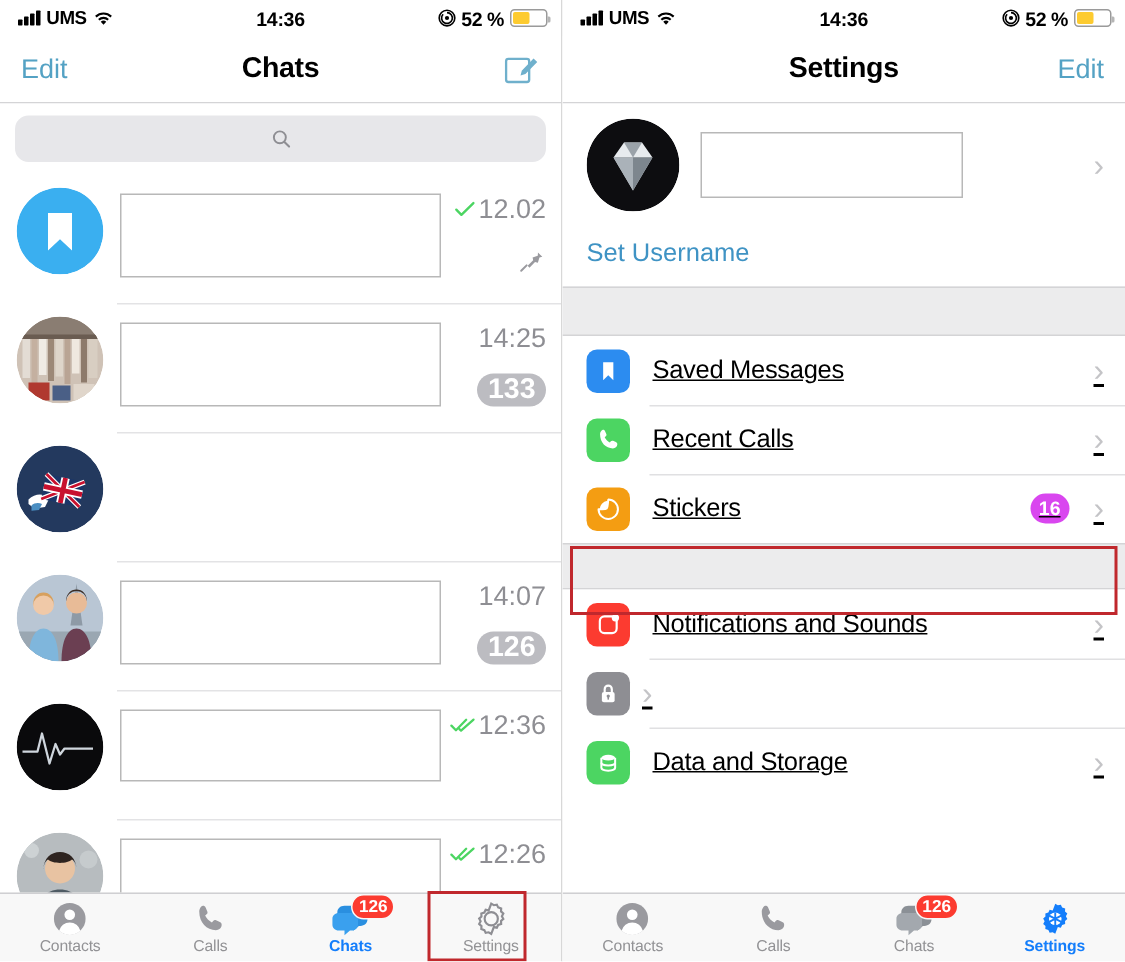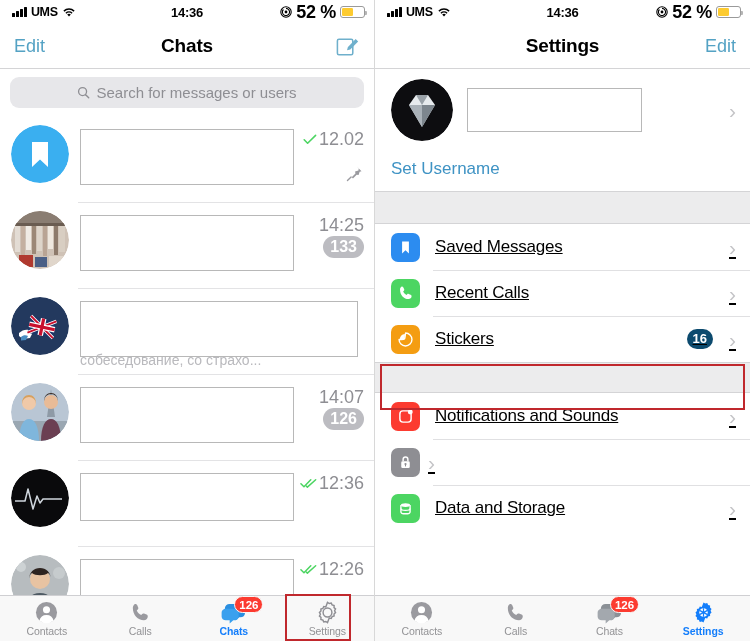--- a/index.html
+++ b/index.html
@@ -27,21 +27,21 @@
   .bars i { width:2.6px; background:#000; border-radius:0.5px; display:block; }
   .bars i:nth-child(1){height:4px;} .bars i:nth-child(2){height:6px;}
   .bars i:nth-child(3){height:8px;} .bars i:nth-child(4){height:10px;}
   .wifi { width:14px; height:11px; position:relative; }
   .wifi svg { display:block; }
   .lockrot { width:12px; height:12px; }
   .batt { width:25px; height:12px; border:1.2px solid #9a9a9a; border-radius:3px; position:relative; padding:1.3px; }
   .batt:after { content:""; position:absolute; right:-3.4px; top:3.6px; width:2px; height:4.2px;
                 background:#b5b5b5; border-radius:0 1px 1px 0; }
   .batt span { display:block; height:100%; background:#fdcb30; border-radius:1.3px; }
-  .battpct { font-size:18px; font-weight:bold; letter-spacing:-0.3px; }
+  .battpct { font-size:13px; font-weight:bold; letter-spacing:-0.3px; }
 
   
   .navbar {
     height:44px; display:flex; align-items:center; justify-content:center;
     position:relative; background:#fff;
   }
   .navbar .title { font-size:19px; font-weight:bold; color:#000; letter-spacing:-0.2px; }
   .nav-left { position:absolute; left:14px; font-size:18px; color:#54a2c4; }
   .nav-right { position:absolute; right:14px; font-size:18px; color:#54a2c4; display:flex; align-items:center; }
   .hairline { height:1px; background:#d4d4d6; }
@@ -65,41 +65,41 @@
   .avatar svg { display:block; width:100%; height:100%; }
   .chatmid { flex:1; padding:6px 6px 0 11px; position:relative; min-width:0; }
   .redact { border:1.5px solid #b8b8b8; background:#fff; height:56px; }
   .subtext { position:absolute; left:11px; right:4px; bottom:-11px; font-size:14px; color:#b9b9bd;
              white-space:nowrap; overflow:hidden; text-overflow:ellipsis; }
   .chatright { width:64px; flex:none; text-align:right; padding-top:6px; }
   .timerow { display:flex; align-items:center; justify-content:flex-end; gap:2px; font-size:18px; color:#8e8e93; }
   .ticks { display:inline-block; }
   .badge {
     display:inline-block; min-width:27px; height:22px; line-height:22px;
-    border-radius:11px; background:#bcbcc1; color:#fff; font-size:16px;
-    font-weight:bold; padding:0 7px; text-align:center;
+    border-radius:11px; background:#bcbcc1; color:#fff; font-size:19px;
+    font-weight:bold; padding:0 7px; margin-top:13px; text-align:center;
   }
   .pin { margin-top:14px; display:flex; justify-content:flex-end; }
 
   
   .profile { display:flex; align-items:center; padding:10px 14px 12px 16px; background:#fff; position:relative; }
   .profile .pavatar { width:62px; height:62px; border-radius:50%; overflow:hidden; flex:none; }
   .profile .pname { flex:1; margin-left:14px; }
   .pname .redact2 { border:1.5px solid #b8b8b8; background:#fff; height:44px; width:100%; max-width:175px; }
   .chev { color:#c4c4c7; font-size:21px; font-weight:300; line-height:1; margin-left:8px; }
   .username-row { padding:6px 16px 12px; background:#fff; }
   .username-row span { color:#3f93c4; font-size:17px; }
   .gap { height:33px; background:#ececed; border-top:1px solid #d4d4d6; border-bottom:1px solid #d4d4d6; }
   .gap.small { height:31px; }
   .setrow { display:flex; align-items:center; height:46px; padding:0 14px 0 16px; background:#fff; position:relative;text-decoration:underline; }
   .setrow + .setrow:before { content:""; position:absolute; left:58px; right:0; top:0; height:1px; background:#e0e0e2; }
   .sicon { width:29px; height:29px; border-radius:7px; flex:none; display:flex; align-items:center; justify-content:center; }
   .sicon svg { display:block; }
   .slabel { flex:1; margin-left:15px; font-size:17px; color:#000; letter-spacing:-0.2px; }
-  .bluebadge { background:#0c4a6e; color:#fff; border-radius:11px; min-width:26px; height:20px; line-height:20px;
+  .bluebadge { background:#d946ef; color:#fff; border-radius:11px; min-width:26px; height:20px; line-height:20px;
                font-size:13px; font-weight:bold; text-align:center; padding:0 6px; margin-right:8px; }
   .highlight-box { position:absolute; border:2.5px solid #c0282d; pointer-events:none; z-index:5; }
 
   
   .tabbar {
     position:absolute; left:0; right:0; bottom:0; height:46px;
     background:#f8f8f8; border-top:1px solid #cfcfd2;
     display:flex; align-items:center;
   }
   .tab { flex:1; display:flex; flex-direction:column; align-items:center; justify-content:center;
@@ -164,21 +164,20 @@
       </div>
     </div>
     <div class="hairline"></div>
 
     <div class="searchwrap">
       <div class="searchbar">
         <svg viewBox="0 0 14 14" width="13" height="13">
             <circle cx="6" cy="6" r="4.3" fill="none" stroke="#8e8e93" stroke-width="1.4"></circle>
             <line x1="9.3" y1="9.3" x2="12.6" y2="12.6" stroke="#8e8e93" stroke-width="1.5" stroke-linecap="round"></line>
           </svg>
-        <span>Search for messages or users</span>
       </div>
     </div>
 
     <div class="chatlist">
 
       <div class="chatrow">
         <div class="avatar">
           <svg viewBox="0 0 58 58">
               <circle cx="29" cy="29" r="29" fill="#3aaff0"></circle>
               <path d="M21 17h16v25l-8-7.5-8 7.5z" fill="#fff"></path>
@@ -251,24 +250,20 @@
             <path d="M10 40c2-2 5-2 7-1l-2 4-5 .5z" fill="#4a8ec2"></path>
             <g transform="translate(20,19) rotate(12)">
               <rect width="26" height="17" fill="#1b3668"></rect>
               <path d="M0 0 26 17M26 0 0 17" stroke="#fff" stroke-width="3.4"></path>
               <path d="M0 0 26 17M26 0 0 17" stroke="#c8102e" stroke-width="1.8"></path>
               <path d="M13 0v17M0 8.5h26" stroke="#fff" stroke-width="5.6"></path>
               <path d="M13 0v17M0 8.5h26" stroke="#c8102e" stroke-width="3.2"></path>
             </g>
             </svg>
         </div>
-        <div class="chatmid">
-          <div class="redact"></div>
-          <div class="subtext">собеседование, со страхо...</div>
-        </div>
       </div>
 
       <div class="chatrow">
         <div class="avatar">
           <svg viewBox="0 0 58 58">
               <defs>
                 <clipPath id="c4">
                   <circle cx="29" cy="29" r="29"></circle>
                 </clipPath>
               </defs>

